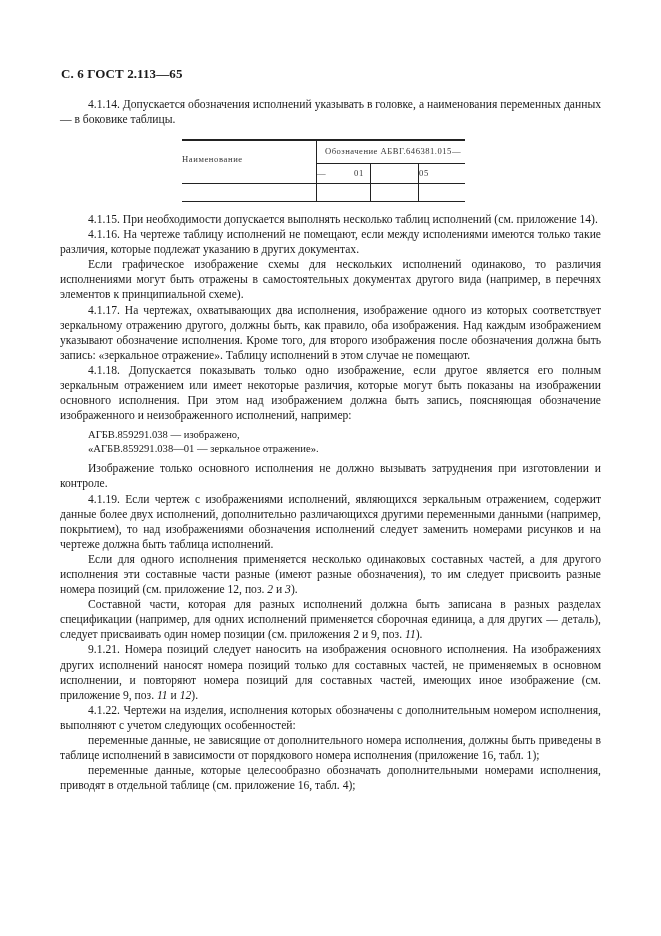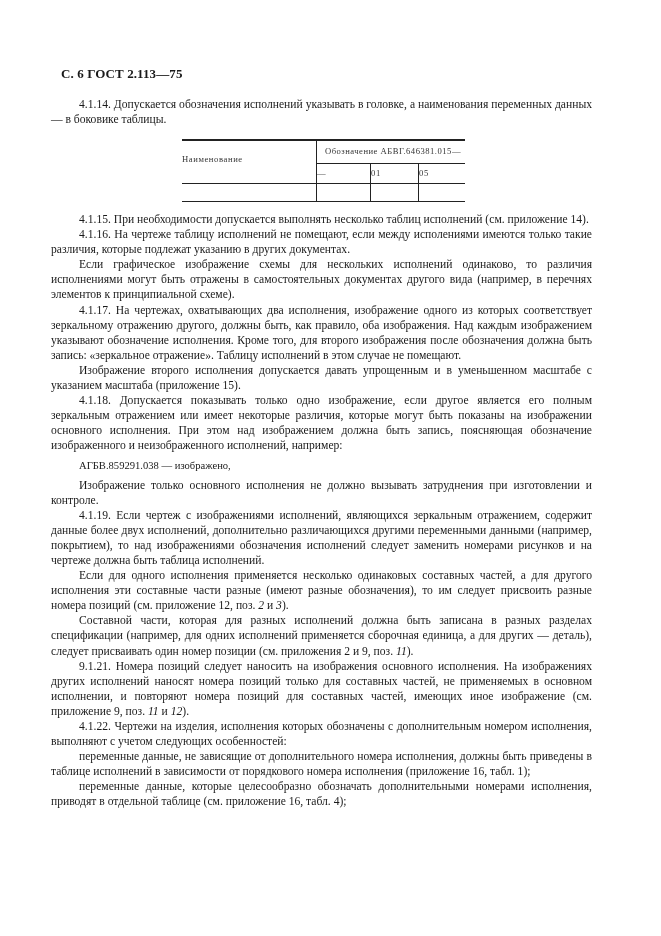--- a/index.html
+++ b/index.html
@@ -1,65 +1,65 @@
 <!DOCTYPE html>
 <html><head>
 <meta charset="utf-8">
 <style>
   html, body { margin: 0; padding: 0; background: #ffffff; }
   body { width: 661px; height: 936px; position: relative; overflow: hidden;
          font-family: "Liberation Serif", "DejaVu Serif", serif; color: #1a1a1a; }
   .page-header { position: absolute; left: 61px; top: 66px; font-weight: bold; font-size: 13px; letter-spacing: 0.1px; }
-  .text-block { position: absolute; left: 51px; width: 541px; font-size: 11.6px; line-height: 15.1px; text-align: justify; }
+  .text-block { position: absolute; left: 60px; width: 541px; font-size: 11.6px; line-height: 15.1px; text-align: justify; }
   .p { margin: 0; text-indent: 28px; }
   .ex { margin: 0; padding-left: 28px; font-size: 10.6px; line-height: 14px; }
   .gap2 { height: 5px; }
   i { font-style: italic; }
 
   
   .ref-table { position: absolute; left: 182px; top: 139px; width: 283px; height: 63px; }
   .tline { position: absolute; background: #222; }
   .tcell { position: absolute; font-size: 8.6px; letter-spacing: 0.6px; color: #333; }
 </style>
 </head>
 <body>
 
-<div class="page-header">С. 6 ГОСТ 2.113—75</div>
+<div class="page-header">С. 6 ГОСТ 2.113—65</div>
 
 <div class="text-block" style="top:97px;">
   <p class="p">4.1.14. Допускается обозначения исполнений указывать в головке, а наименования переменных данных — в боковике таблицы.</p>
 </div>
 
 <div class="ref-table">
 
   <div class="tline" style="left:0;top:0;width:283px;height:1.5px;"></div>
   <div class="tline" style="left:134px;top:24px;width:149px;height:1px;"></div>
   <div class="tline" style="left:0;top:44px;width:283px;height:1px;"></div>
   <div class="tline" style="left:0;top:62px;width:283px;height:1px;"></div>
 
   <div class="tline" style="left:134px;top:0;width:1px;height:63px;"></div>
   <div class="tline" style="left:188px;top:24px;width:1px;height:39px;"></div>
   <div class="tline" style="left:236px;top:24px;width:1px;height:39px;"></div>
 
   <div class="tcell" style="left:0;top:15px;width:134px;">Наименование</div>
   <div class="tcell" style="left:132px;top:7px;width:147px;text-align:right;letter-spacing:0.5px;white-space:nowrap;">Обозначение  АБВГ.646381.015—</div>
   <div class="tcell" style="left:135px;top:29px;width:53px;">—</div>
-  <div class="tcell" style="left:189px;top:29px;width:47px;">01</div>
+  <div class="tcell" style="left:172px;top:29px;width:47px;">01</div>
   <div class="tcell" style="left:237px;top:29px;width:46px;">05</div>
 </div>
 
 <div class="text-block" style="top:212px;">
   <p class="p">4.1.15. При необходимости допускается выполнять несколько таблиц  исполнений (см. приложение 14).</p>
   <p class="p">4.1.16. На чертеже таблицу исполнений не помещают, если между исполениями имеются только такие различия, которые подлежат указанию в других документах.</p>
   <p class="p">Если графическое изображение схемы для нескольких исполнений одинаково, то различия исполнениями могут быть отражены в самостоятельных документах другого вида (например, в перечнях элементов к принципиальной схеме).</p>
   <p class="p">4.1.17. На чертежах, охватывающих два исполнения, изображение одного из которых соответствует зеркальному отражению другого, должны быть, как правило, оба изображения. Над каждым изображением указывают обозначение исполнения. Кроме того, для второго изображения после обозначения должна быть запись: «зеркальное отражение». Таблицу исполнений в этом случае не помещают.</p>
-  <p class="p">Изображение второго исполнения допускается давать упрощенным и в уменьшенном масштабе с указанием масштаба (приложение 15).</p>
   <p class="p">4.1.18. Допускается показывать только одно изображение, если другое является его полным зеркальным отражением или имеет некоторые различия, которые могут быть показаны на изображении основного исполнения. При этом над изображением должна быть запись, поясняющая обозначение изображенного и неизображенного исполнений, например:</p>
   <div class="gap2"></div>
   <p class="ex">АГБВ.859291.038 — изображено,</p>
+  <p class="ex">«АГБВ.859291.038—01 — зеркальное отражение».</p>
   <div class="gap2"></div>
   <p class="p">Изображение только основного исполнения не должно вызывать затруднения при изготовлении и контроле.</p>
   <p class="p">4.1.19. Если чертеж с изображениями исполнений, являющихся зеркальным отражением, содержит данные более двух исполнений, дополнительно различающихся другими переменными данными (например, покрытием), то над изображениями обозначения исполнений следует заменить номерами рисунков и на чертеже должна быть таблица исполнений.</p>
   <p class="p"><span>Если для одного исполнения применяется несколько одинаковых составных частей, а для другого исполнения эти составные части разные (имеют разные обозначения), то им следует присвоить разные номера позиций (см. приложение 12, поз. </span><i>2</i><span> и </span><i>3</i><span>).</span></p>
   <p class="p"><span>Составной части, которая для разных исполнений должна быть записана в разных разделах спецификации (например, для одних исполнений применяется сборочная единица, а для других — деталь), следует присваивать один номер позиции (см. приложения 2 и 9, поз. </span><i>11</i><span>).</span></p>
   <p class="p"><span>9.1.21. Номера позиций следует наносить на изображения основного исполнения. На изображениях других исполнений наносят номера позиций только для составных частей, не применяемых в  основном  исполнении, и повторяют номера позиций для составных частей, имеющих иное изображение (см. приложение 9, поз. </span><i>11</i><span> и </span><i>12</i><span>).</span></p>
   <p class="p">4.1.22. Чертежи на изделия, исполнения которых обозначены с дополнительным номером исполнения, выполняют с учетом следующих особенностей:</p>
   <p class="p">переменные данные, не зависящие от дополнительного номера исполнения, должны быть приведены  в  таблице  исполнений  в зависимости от порядкового  номера исполнения  (приложение 16, табл. 1);</p>
   <p class="p">переменные данные, которые целесообразно обозначать дополнительными номерами исполнения, приводят в отдельной таблице (см. приложение 16, табл. 4);</p>
 </div>

